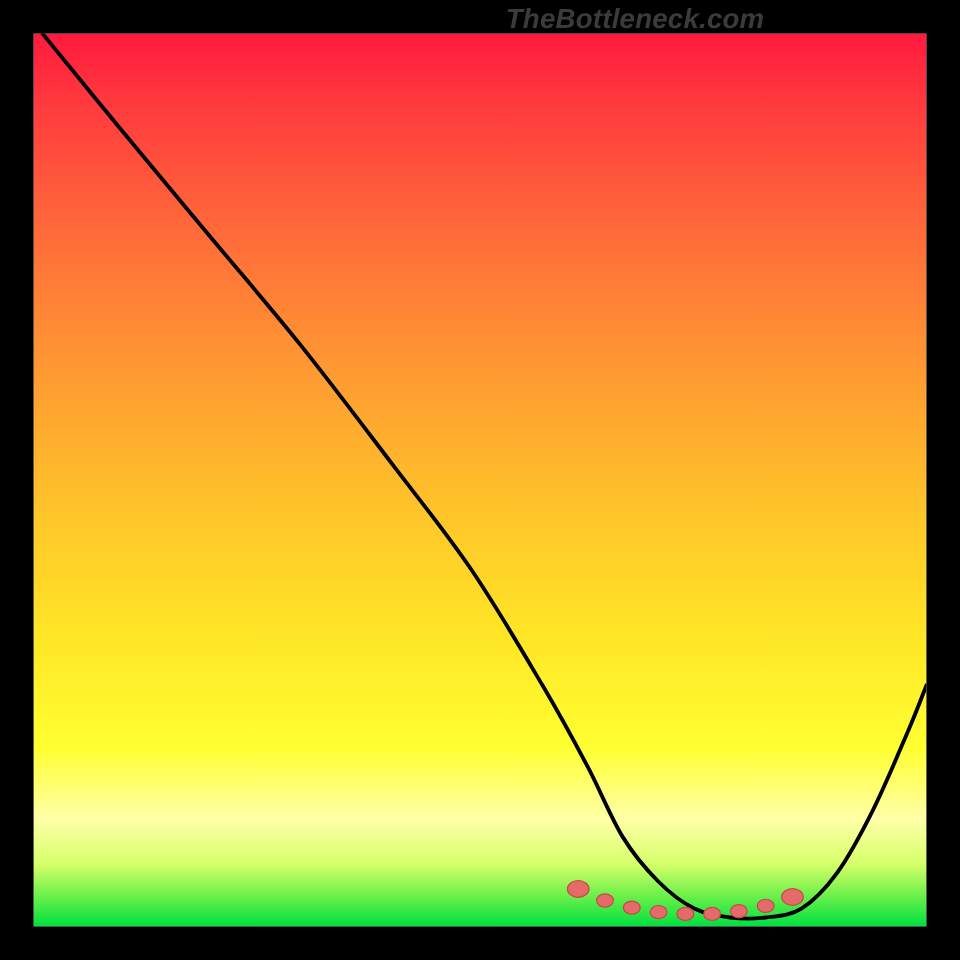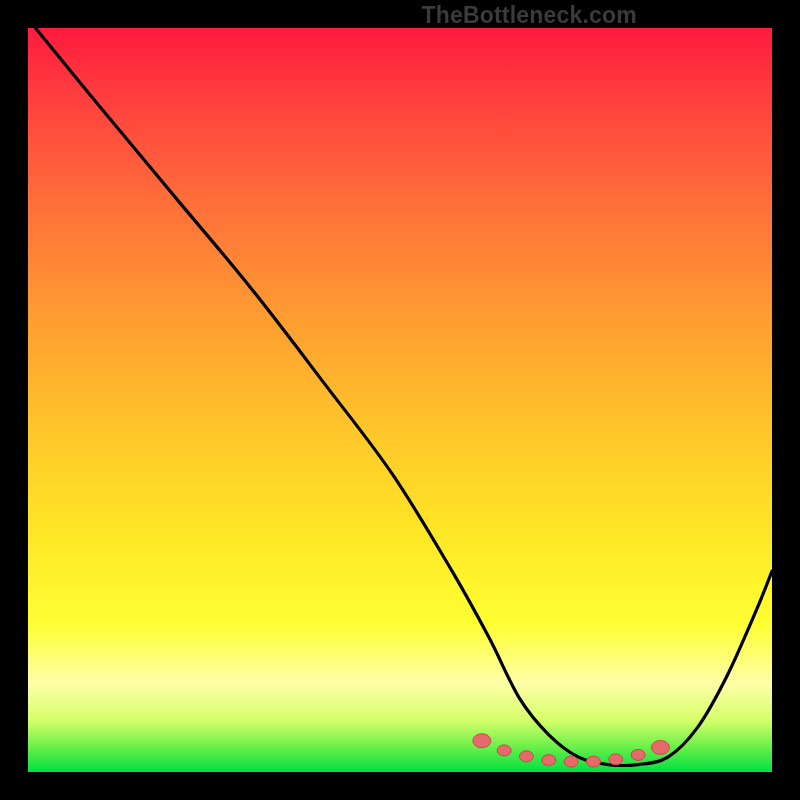--- a/index.html
+++ b/index.html
@@ -8,20 +8,21 @@
     width: 800px;
     height: 800px;
     background: #ffffff;
     font-family: Arial, Helvetica, sans-serif;
     overflow: hidden;
   }
   .stage {
     position: relative;
     width: 645px;
     height: 800px;
+    font-style: italic;
   }
   .frame {
     position: absolute;
     left: 0;
     top: 0;
     width: 800px;
     height: 800px;
     box-sizing: border-box;
     border: 28px solid #000000;
   }

